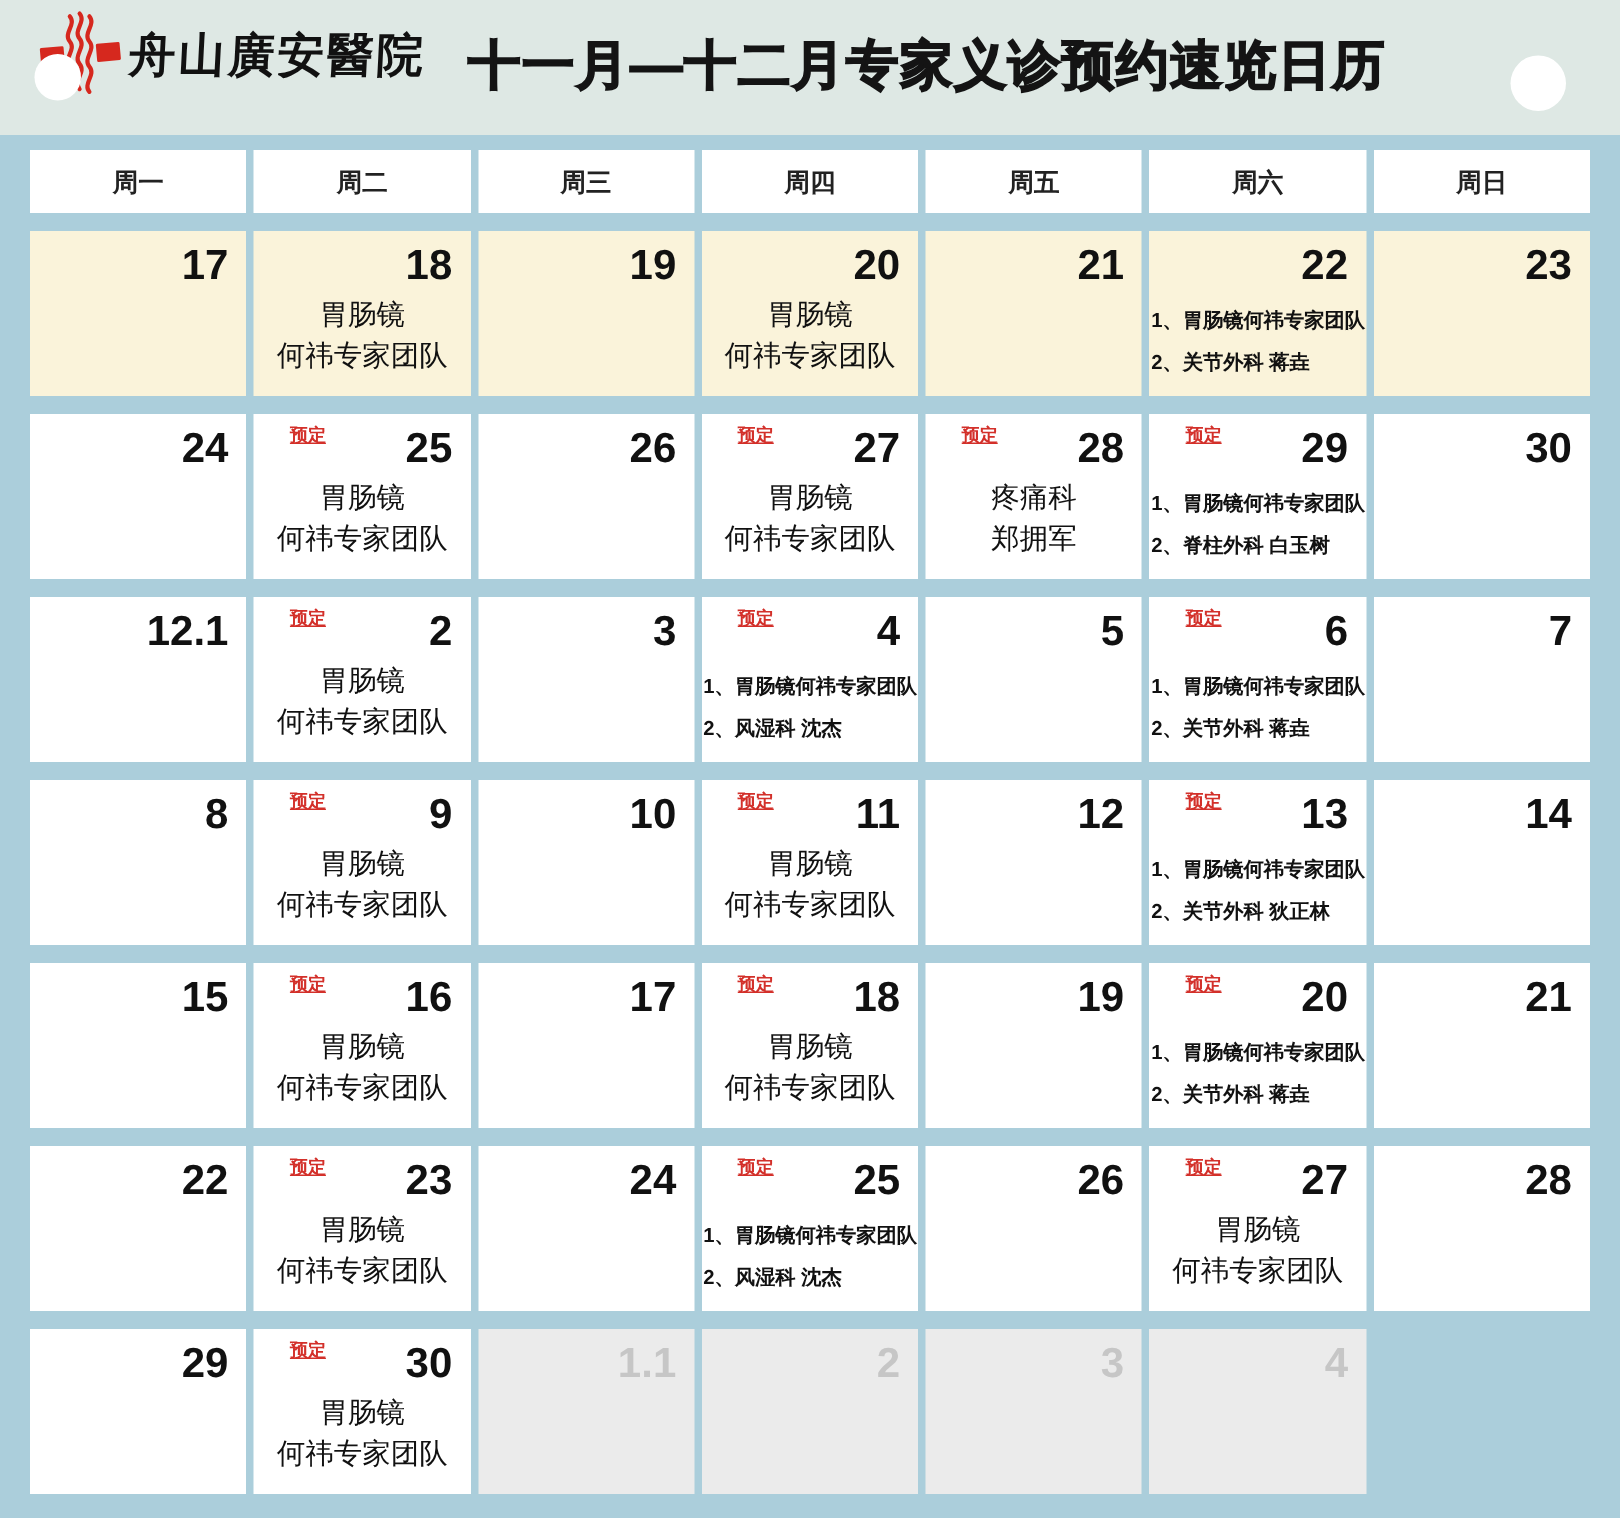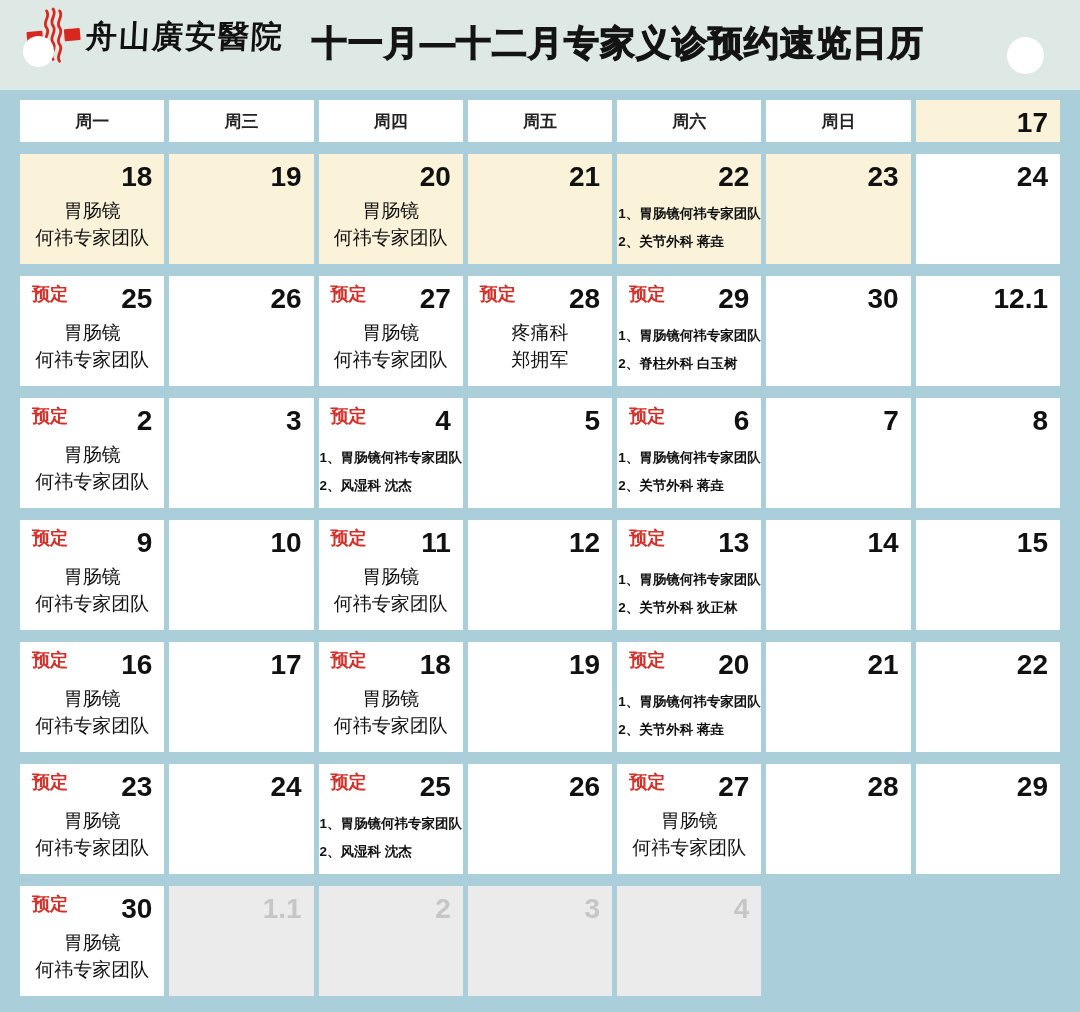--- a/index.html
+++ b/index.html
@@ -27,21 +27,21 @@
     grid-template-columns:repeat(7,1fr);
     grid-template-rows:42px repeat(7,110px);
     column-gap:5px;row-gap:12px;}
   .weekday-cell{background:#fff;display:flex;align-items:center;justify-content:center;
     font-size:17px;font-weight:bold;color:#222;text-align:center;}
   .day-cell{position:relative;background:var(--white-cell);overflow:hidden;}
   .day-cell.cream{background:var(--cream-cell);}
   .day-cell.gray{background:var(--gray-cell);}
   .date-num{position:absolute;top:7px;right:12px;font-size:28px;font-weight:bold;color:#111;}
   .day-cell.gray .date-num{color:var(--gray-text);}
-  .reserved-label{position:absolute;top:6px;left:12px;font-size:18px;font-weight:bold;color:var(--reserved-red);}
+  .reserved-label{position:absolute;top:6px;left:24px;font-size:12px;font-weight:bold;color:var(--reserved-red);text-decoration:underline;}
   .center-text{margin-top:44px;text-align:center;font-size:19px;font-weight:normal;color:#111;
     line-height:1.42;white-space:pre-line;}
   .list-text{margin-top:46px;padding:0 4px 0 1px;font-size:13.5px;font-weight:bold;color:#111;line-height:2.05;}
   .list-line{white-space:nowrap;}
 </style>
 </head>
 <body>
 
 <div class="top-band">
   <div class="logo-group">
@@ -55,20 +55,21 @@
     <div class="hospital-name">舟山廣安醫院</div>
   </div>
   <div class="page-title">十一月—十二月专家义诊预约速览日历</div>
   <div class="circle tl"></div>
   <div class="circle tr"></div>
 </div>
 
 <div class="calendar-area">
   <div class="grid" id="calendar-grid">
       <div class="weekday-cell">周一</div>
+      <div class="weekday-cell">周二</div>
       <div class="weekday-cell">周三</div>
       <div class="weekday-cell">周四</div>
       <div class="weekday-cell">周五</div>
       <div class="weekday-cell">周六</div>
       <div class="weekday-cell">周日</div>
       <div class="day-cell cream">
         <span class="date-num">17</span>
       </div>
       <div class="day-cell cream">
         <span class="date-num">18</span>

